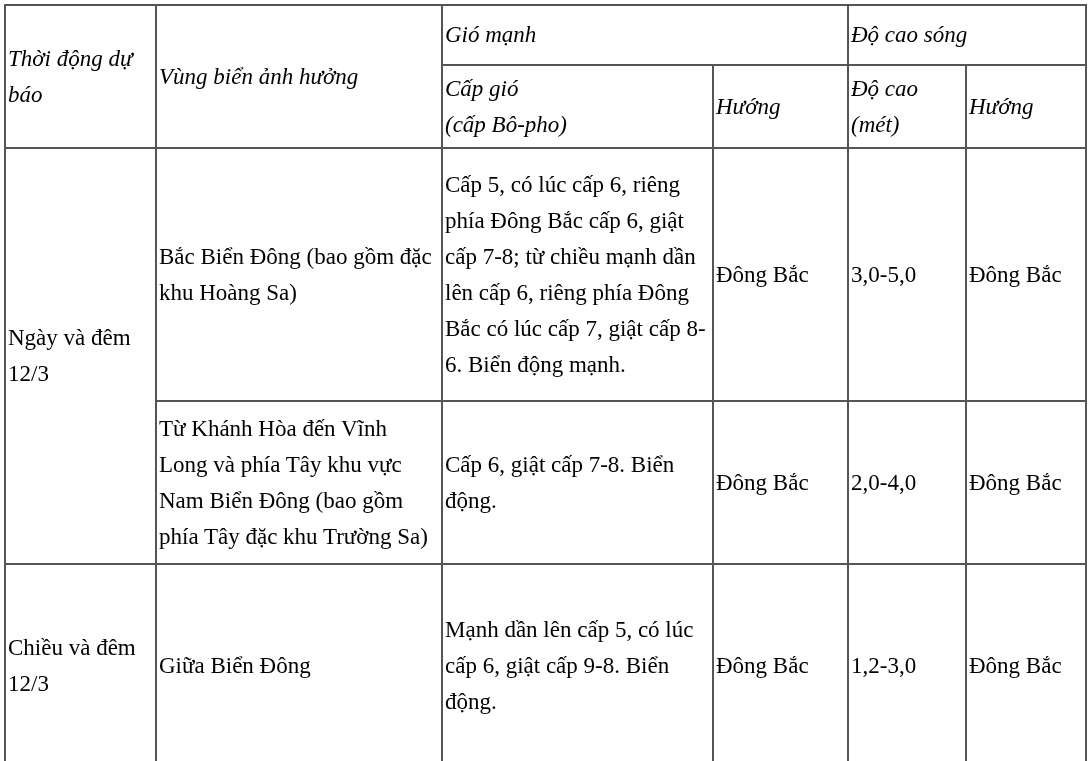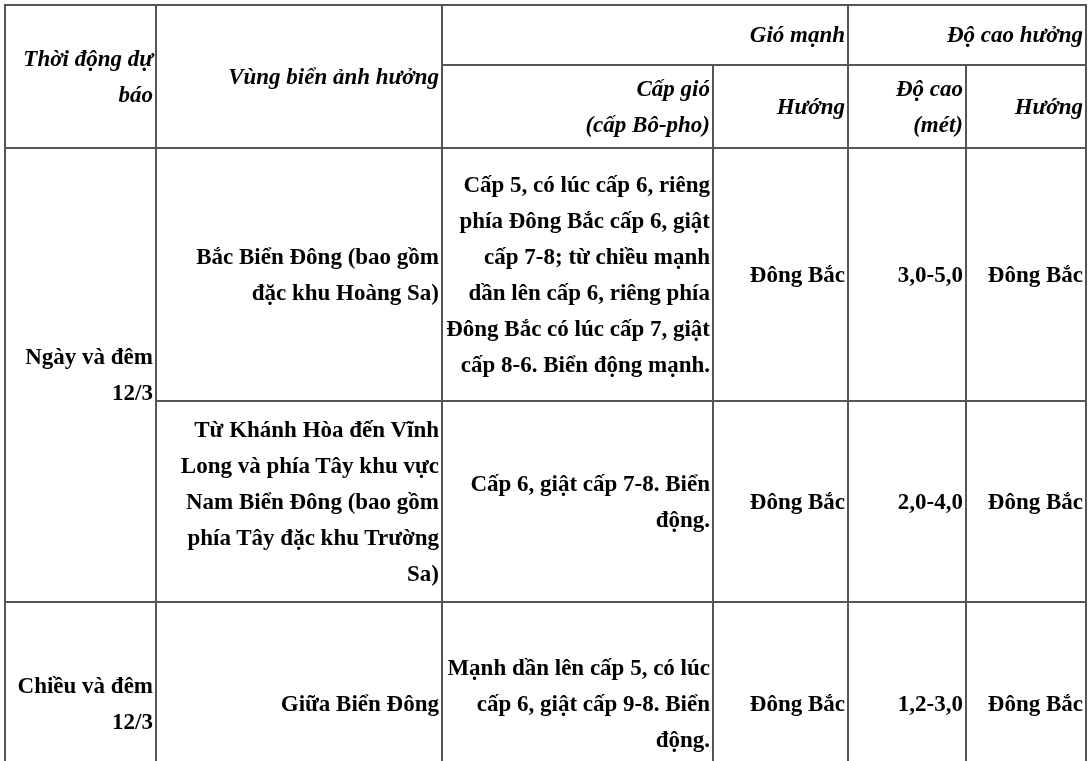--- a/index.html
+++ b/index.html
@@ -19,53 +19,53 @@
       border-collapse: collapse;
       font-family: "Liberation Serif", "DejaVu Serif", serif;
       font-size: 23px;
       line-height: 36px;
       color: #000000;
       table-layout: fixed;
       width: 1081px;
     }
     table.forecast td, table.forecast th {
       border: 2px solid #555555;
-      text-align: right;
+      text-align: left;
       vertical-align: middle;
       padding: 0 2px;
-      font-weight: bold;
+      font-weight: normal;
     }
     table.forecast th {
       font-style: italic;
     }
     .h-row1 { height: 60px; }
     .h-row2 { height: 83px; padding-left: 20px; }
     .r1 { height: 253px; }
-    .r2 { height: 201px; }
+    .r2 { height: 163px; }
     .r3 { height: 204px; }
   </style>
 </head>
 <body>
 
 <div class="wrap">
   <table class="forecast">
     <colgroup>
       <col style="width:151px">
       <col style="width:286px">
       <col style="width:271px">
       <col style="width:135px">
       <col style="width:118px">
       <col style="width:120px">
     </colgroup>
     <thead>
       <tr class="h-row1">
         <th rowspan="2">Thời động dự báo</th>
         <th rowspan="2">Vùng biển ảnh hưởng</th>
         <th colspan="2">Gió mạnh</th>
-        <th colspan="2">Độ cao hưởng</th>
+        <th colspan="2">Độ cao sóng</th>
       </tr>
       <tr class="h-row2">
         <th>
           <span>Cấp gió</span><br>
           <span>(cấp Bô-pho)</span>
         </th>
         <th>Hướng</th>
         <th>
           <span>Độ cao</span><br>
           <span>(mét)</span>

